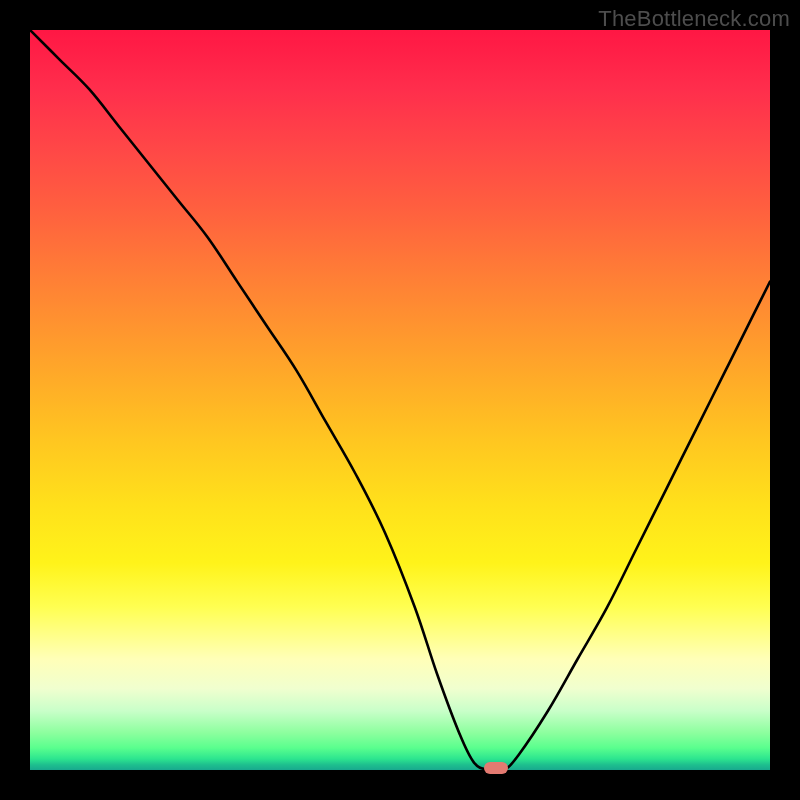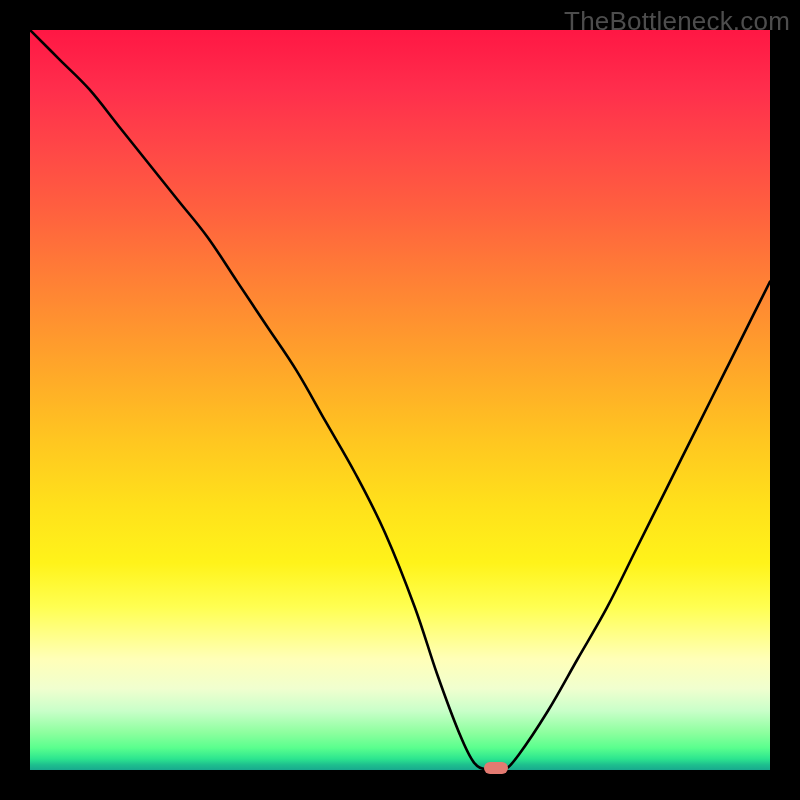--- a/index.html
+++ b/index.html
@@ -43,21 +43,21 @@
       #2ce58f 98.5%,
       #1ebf8e 99.3%,
       #18a98e 100%
     );
   }
   .watermark {
     position: absolute;
     top: 6px;
     right: 10px;
     color: #4d4d4d;
-    font-size: 26px;
+    font-size: 22px;
     font-weight: 500;
     letter-spacing: 0.2px;
     user-select: none;
   }
   svg.curve {
     position: absolute;
     left: 0;
     top: 0;
     width: 100%;
     height: 100%;

